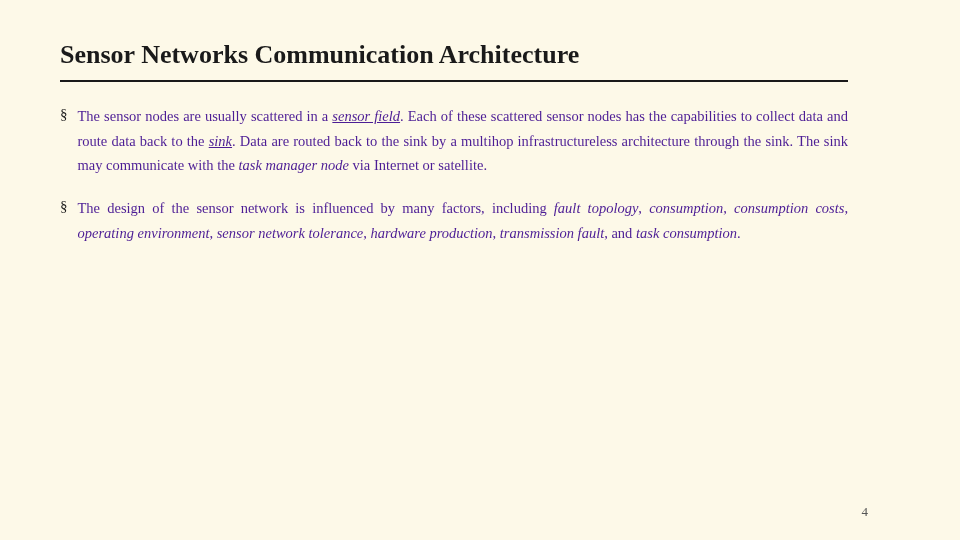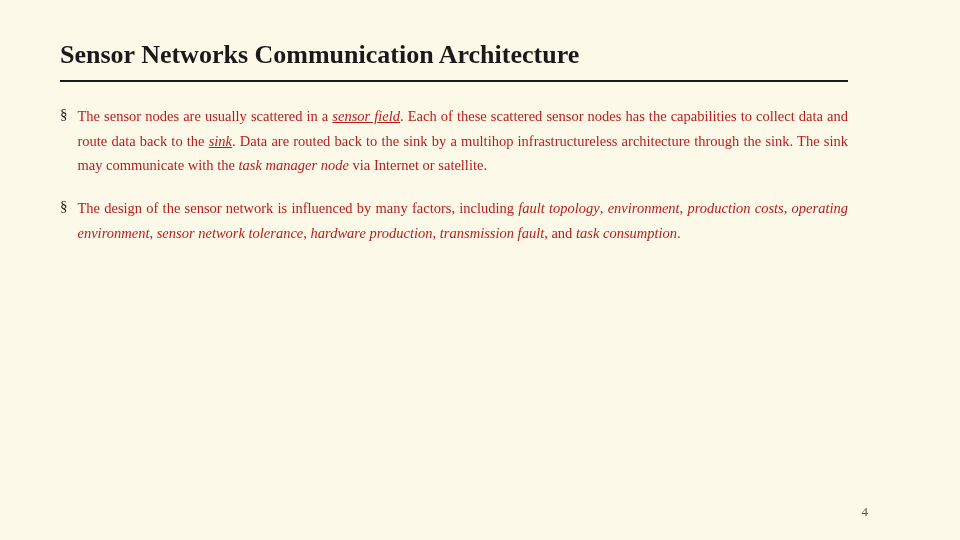--- a/index.html
+++ b/index.html
@@ -53,21 +53,21 @@
     .bullet-symbol {
       font-size: 15px;
       color: #1a1a1a;
       margin-top: 2px;
       flex-shrink: 0;
       font-style: normal;
     }
 
     .bullet-text {
       font-size: 14.5px;
-      color: #b91c1c;
+      color: #4c1d95;
       line-height: 1.7;
       text-align: justify;
     }
 
     .bullet-text em {
       font-style: italic;
     }
 
     .bullet-text u {
       text-decoration: underline;
@@ -95,20 +95,20 @@
     <div class="bullet-item">
       <span class="bullet-symbol">§</span>
       <p class="bullet-text">
         The sensor nodes are usually scattered in a <u><em>sensor field</em></u>. Each of these scattered sensor nodes has the capabilities to collect data and route data back to the <u><em>sink</em></u>. Data are routed back to the sink by a multihop infrastructureless architecture through the sink. The sink may communicate with the <em>task manager node</em> via Internet or satellite.
       </p>
     </div>
 
     <div class="bullet-item">
       <span class="bullet-symbol">§</span>
       <p class="bullet-text">
-        The design of the sensor network is influenced by many factors, including <em>fault topology</em>, <em>environment</em>, <em>production costs</em>, <em>operating environment</em>, <em>sensor network tolerance</em>, <em>hardware production</em>, <em>transmission fault</em>, and <em>task consumption</em>.
+        The design of the sensor network is influenced by many factors, including <em>fault topology</em>, <em>consumption</em>, <em>consumption costs</em>, <em>operating environment</em>, <em>sensor network tolerance</em>, <em>hardware production</em>, <em>transmission fault</em>, and <em>task consumption</em>.
       </p>
     </div>
 
   </div>
 
   <div class="page-number">4</div>
 </div>
 
 </body></html>

